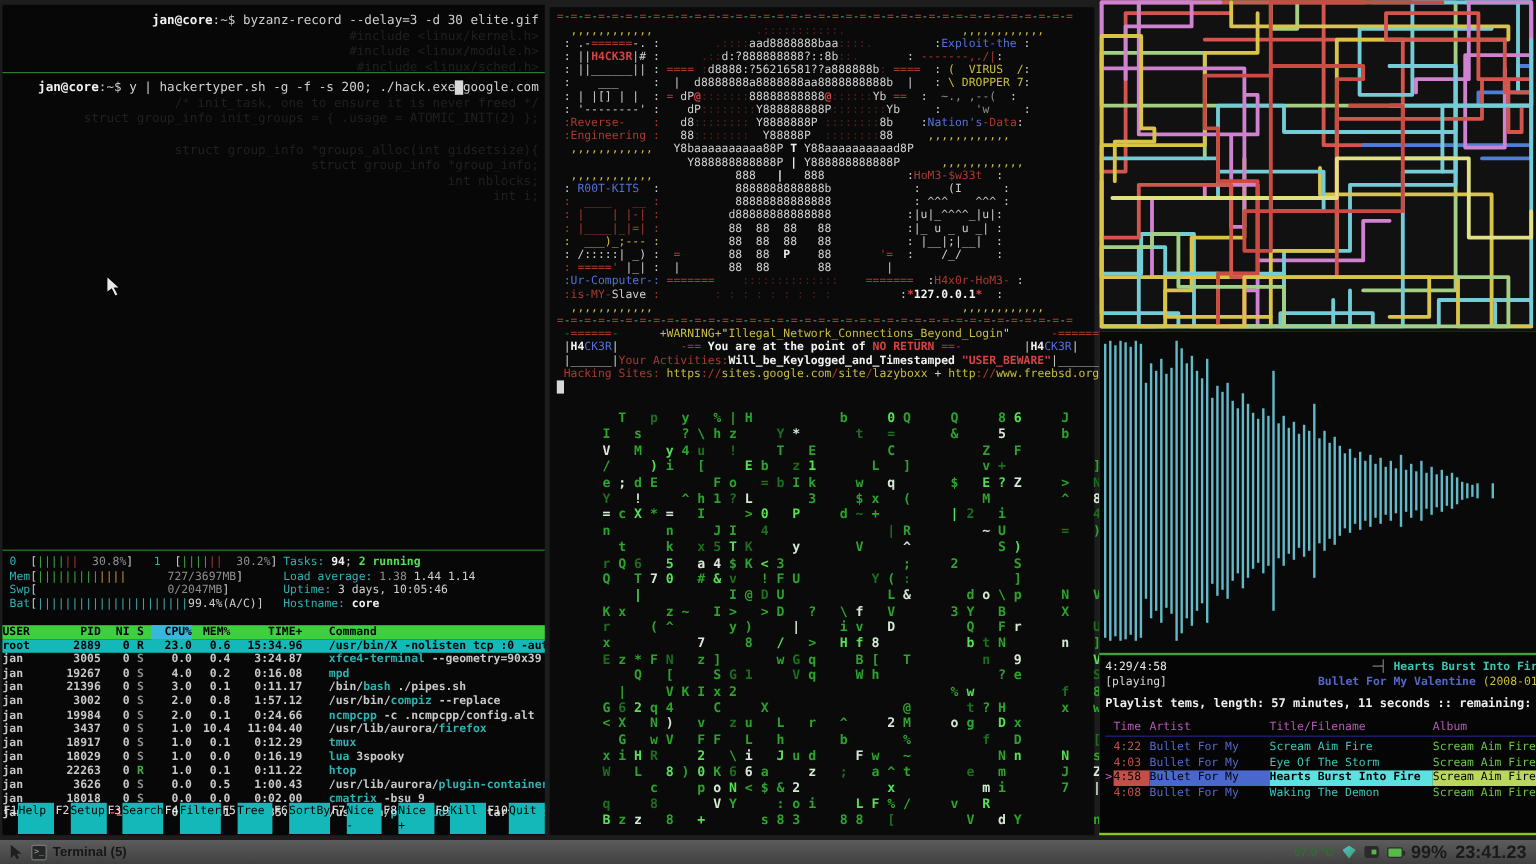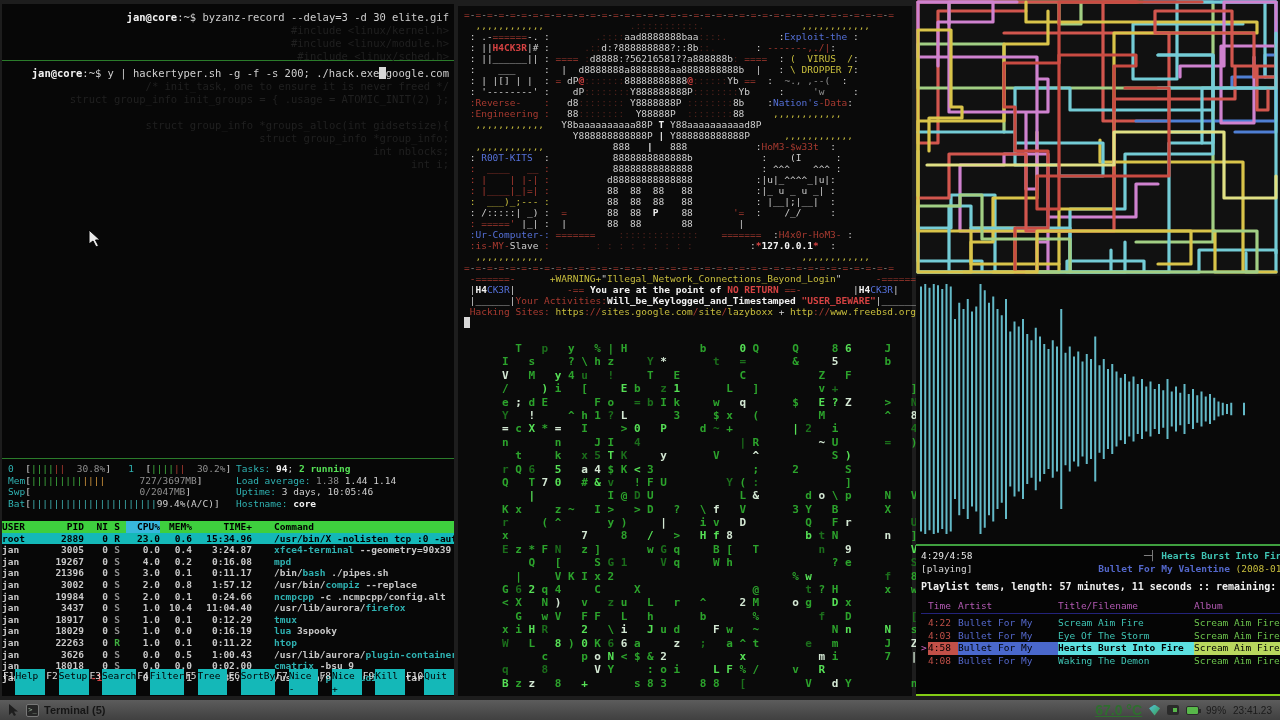--- a/index.html
+++ b/index.html
@@ -74,27 +74,27 @@
   .pr.sel .c-alb{background:#b9d75e;color:#000}
   .pl-rows{margin-top:3px;}
 
   
   .taskbar{position:absolute;left:0;right:0;bottom:0;height:20px;background:linear-gradient(#5c5c5c,#404040);display:flex;align-items:center;font-family:"Liberation Sans",sans-serif;}
   .tb-left{display:flex;align-items:center;gap:6px;padding-left:6px;}
   .tb-appbtn{display:flex;align-items:center;gap:5px;}
   .term-ico{width:13px;height:13px;background:#262626;border:1px solid #777;border-radius:2px;color:#9fb49f;font-size:7px;line-height:11px;text-align:center;font-family:"DejaVu Sans Mono",monospace;}
   .tb-app{color:#161616;font-size:11px;font-weight:bold;}
   .tb-right{margin-left:auto;display:flex;align-items:center;gap:7px;padding-right:8px;}
-  .tb-temp{color:#2f6e2f;font-size:14px;font-weight:bold;text-decoration:underline;}
+  .tb-temp{color:#2f6e2f;font-size:10px;font-weight:bold;}
   .gem-ico{width:11px;height:11px;background:linear-gradient(135deg,#4fc3d9,#3a9e4f);clip-path:polygon(50% 0,100% 35%,50% 100%,0 35%);}
   .vol-ico{width:12px;height:10px;background:#2a2a2a;border-radius:2px;position:relative;}
   .vol-ico:after{content:"";position:absolute;right:2px;top:3px;width:4px;height:4px;background:#57b84a;}
   .bat-ico{width:13px;height:9px;background:#58b84a;border:1px solid #2a2a2a;border-radius:2px;position:relative;}
   .bat-ico:after{content:"";position:absolute;right:-3px;top:2px;width:2px;height:4px;background:#2a2a2a;}
-  .tb-stat{color:#1a1a1a;font-size:10px;font-weight:normal;}
+  .tb-stat{color:#1a1a1a;font-size:15px;font-weight:bold;}
 
   .mouse-cursor{position:absolute;left:86px;top:168px;z-index:5;}
 </style>
 </head>
 <body>
 
 <div class="desktop">
 
   <div class="win win-left">
     <div class="pane-t1">

